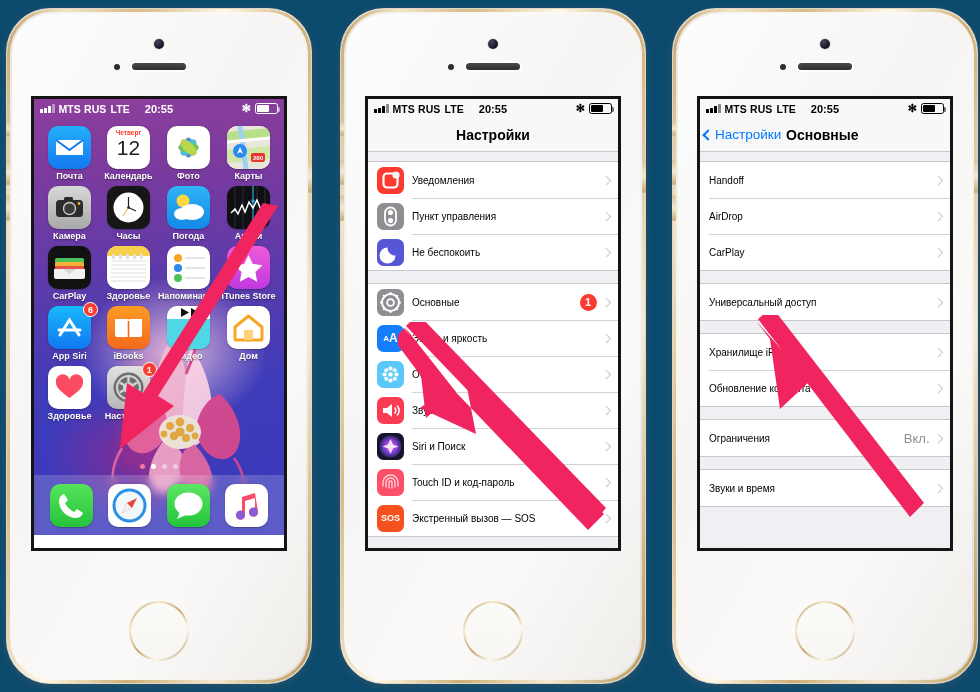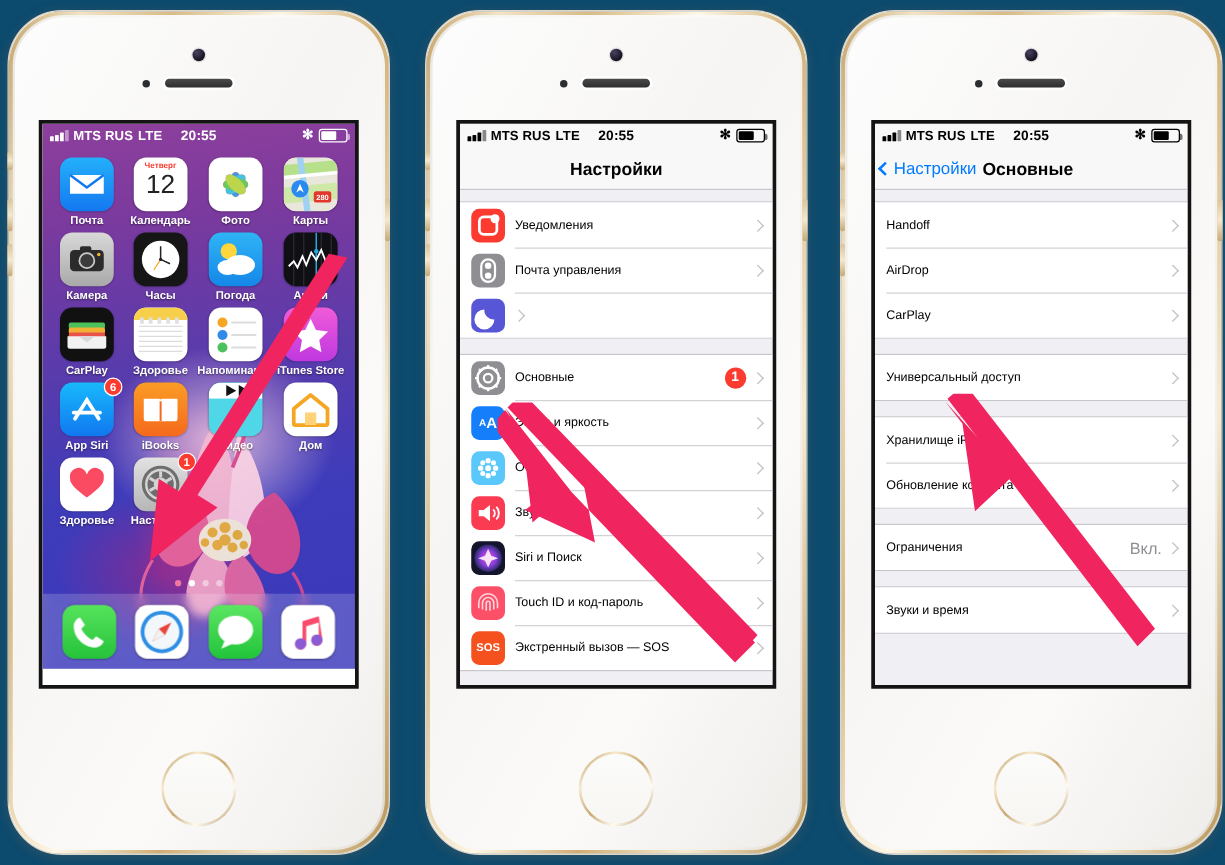--- a/index.html
+++ b/index.html
@@ -554,29 +554,30 @@
             <div class="chev"></div>
           </div>
           <div class="row ind">
             <div class="si" style="background:#8e8e93">
               <svg viewBox="0 0 27 27" width="27" height="27">
                 <rect x="8" y="4.5" width="11" height="18" rx="5.5" fill="none" stroke="#fff" stroke-width="1.8"></rect>
                 <circle cx="13.5" cy="9.5" r="2.6" fill="#fff"></circle>
                   <circle cx="13.5" cy="17.5" r="2.6" fill="#fff"></circle>
               </svg>
             </div>
-            <div class="txt">Почта управления</div>
+            <div class="txt">Пункт управления</div>
             <div class="chev"></div>
           </div>
           <div class="row ind">
             <div class="si" style="background:#5756d6">
               <svg viewBox="0 0 27 27" width="27" height="27">
                 <path d="M18.5 16.5 A7.5 7.5 0 0 1 10.5 8.5 A8 8 0 1 0 18.5 16.5Z" fill="#fff"></path>
               </svg>
             </div>
+            <div class="txt">Не беспокоить</div>
             <div class="chev"></div>
           </div>
         </div>
 
         <div class="gap"></div>
 
         <div class="group">
           <div class="row ind">
             <div class="si" style="background:#8e8e93">
               <svg viewBox="0 0 27 27" width="27" height="27">

